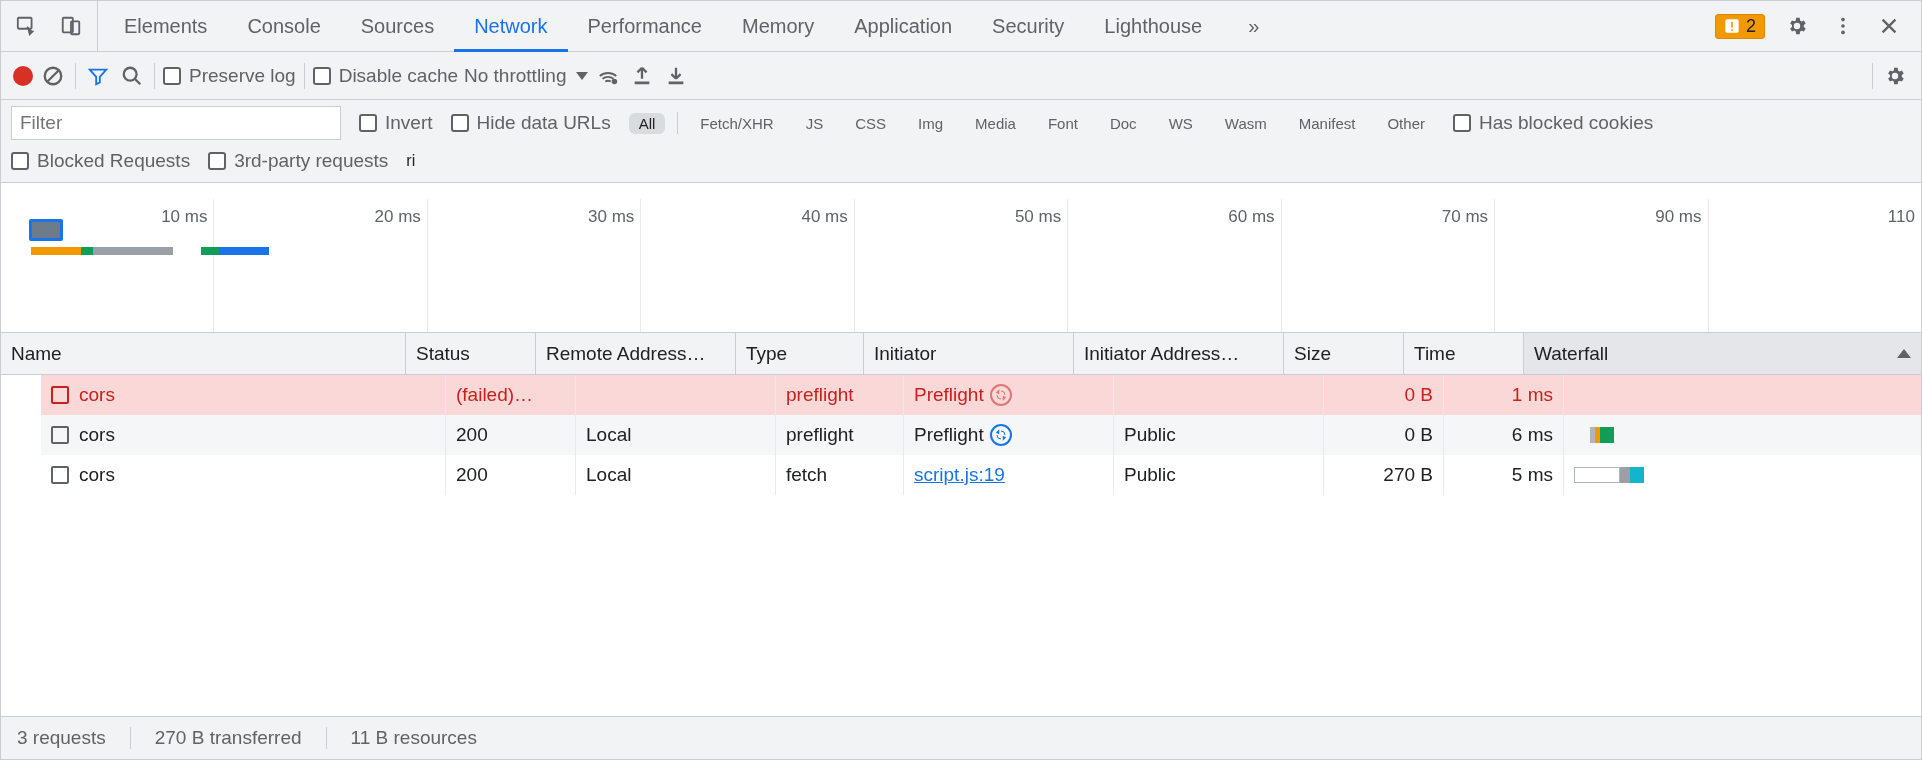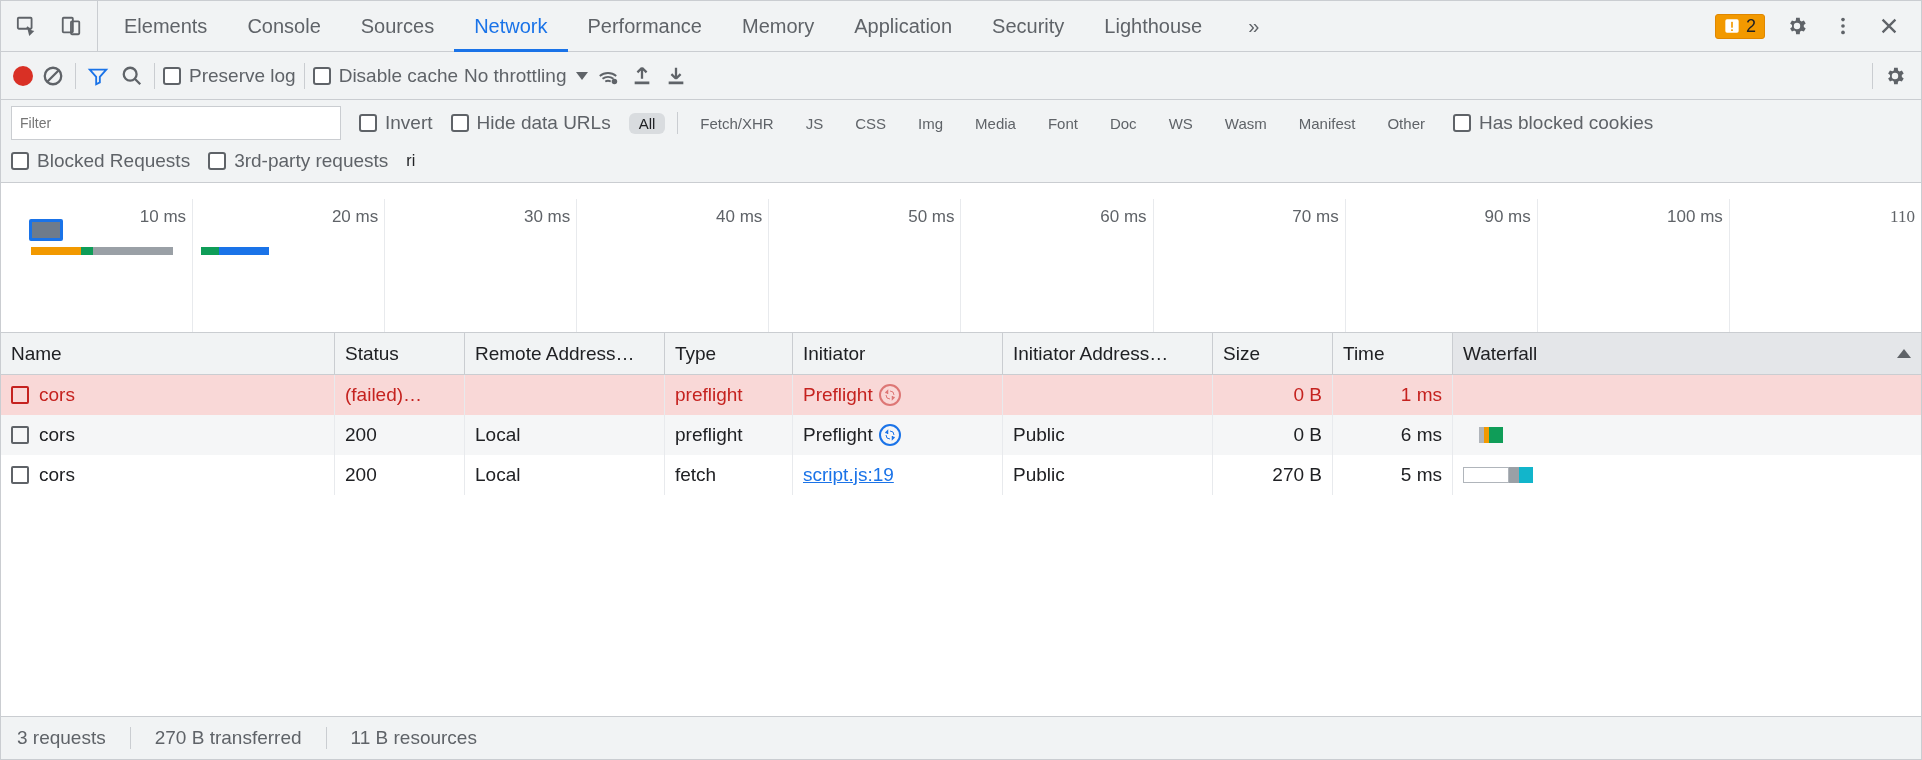--- a/index.html
+++ b/index.html
@@ -24,54 +24,54 @@
   .record-dot { width: 20px; height: 20px; border-radius: 50%; background: #d93025; cursor:pointer;}
   .sep-v { width: 1px; height: 26px; background: #cacdd1; margin: 0 2px;}
   .checkbox-row { display: flex; align-items: center; gap: 8px; color:#5f6368; font-size: 19px; }
   .cb { width: 18px; height: 18px; border: 2px solid #5f6368; border-radius: 3px; background:#fff; }
   .throttle { display:flex; align-items:center; gap:10px; color:#5f6368; font-size:19px; cursor:pointer;}
   .tri-down { width:0;height:0;border-left:6px solid transparent;border-right:6px solid transparent;border-top:8px solid #5f6368;}
 
   
   .filterbar { border-bottom: 1px solid #cacdd1; background:#f1f3f4; padding: 6px 10px 10px 10px; display:flex; flex-direction:column; gap:10px;}
   .filter-row { display:flex; align-items:center; gap:18px; flex-wrap: wrap;}
-  .filter-input { width: 330px; height: 32px; border: 1px solid #cacdd1; background: #fff; padding: 16px 8px; font-size: 14px; color: #80868b;}
+  .filter-input { width: 330px; height: 32px; border: 1px solid #cacdd1; background: #fff; padding: 16px 8px; font-size: 19px; color: #80868b;}
   .type-chip { padding: 2px 10px; font-size:15px; color:#5f6368; cursor:pointer; border-radius:6px;}
   .type-chip.active { background:#d9dcdf; color:#202124;}
   .type-sep { width:1px; height:22px; background:#cacdd1;}
 
   
   .overview { height: 150px; border-bottom: 1px solid #cacdd1; position: relative; background:#fff; }
   .ov-grid { position:absolute; inset:0; display:flex; }
   .ov-col { flex:1; border-right:1px solid #e8eaed; position:relative;margin-top:16px;}
-  .ov-col:last-child{border-right:none;font-family:Liberation Serif, serif;}
+  .ov-col:last-child{border-right:none;}
   .ov-label { position:absolute; top:8px; right:6px; font-size:17px; color:#5f6368;}
   .ov-sel { position:absolute; top:36px; left:28px; width:34px; height:22px; background:#6e7b8b; border:3px solid #1a73e8; border-radius:2px;}
   .ov-seg { position:absolute; top:64px; height:8px; }
 
   
   .reqtable { flex:1; display:flex; flex-direction:column; min-height:0; border-bottom:1px solid #cacdd1;}
   .thead { display:flex; height:42px; background:#f1f3f4; border-bottom:1px solid #cacdd1;}
   .th { display:flex; align-items:center; padding:0 10px; font-size:19px; color:#202124; border-right:1px solid #cacdd1; overflow:hidden; white-space:nowrap; text-overflow:ellipsis; cursor:pointer;}
   .th:last-child{border-right:none;}
   .th.sorted { background:#e4e6e9;}
   .sort-tri { margin-left:auto; width:0;height:0;border-left:7px solid transparent;border-right:7px solid transparent;border-bottom:9px solid #5f6368;}
-  .tbody { flex:1; overflow:auto; background:#fff;}
+  .tbody { flex:1; overflow:auto; background:#fff;padding-left:40px;}
   .tr { display:flex; height:40px; align-items:stretch;}
   .tr.odd{ background:#fff;} .tr.even{ background:#f5f6f7;}
   .tr.err { background:#f9d8d7; color:#c5221f;}
   .td { display:flex; align-items:center; padding:0 10px; font-size:19px; border-right:1px solid #e8eaed; overflow:hidden; white-space:nowrap; text-overflow:ellipsis;}
   .td:last-child{border-right:none;}
   .td.num { justify-content:flex-end;}
   .file-ico { width:18px; height:18px; border:2px solid #5f6368; border-radius:2px; margin-right:10px; flex-shrink:0;}
   .file-ico.err { border-color:#c5221f;}
   a.initiator { color:#1a73e8; text-decoration:underline; cursor:pointer;}
 
   
-  .c-name{width:334px;} .c-status{width:130px;} .c-raddr{width:200px;} .c-type{width:128px;}
+  .c-name{width:405px;} .c-status{width:130px;} .c-raddr{width:200px;} .c-type{width:128px;}
   .c-init{width:210px;} .c-iaddr{width:210px;text-align:right;} .c-size{width:120px;} .c-time{width:120px;}
   .c-wf{flex:1; min-width:200px; position:relative;}
 
   
   .wf-wrap{position:relative; width:100%; height:100%;}
   .wf-seg{position:absolute; top:12px; height:16px;}
 
   
   .status { height:42px; background:#f1f3f4; display:flex; align-items:center; padding:0 16px; gap:24px; font-size:19px; color:#5f6368;}
   .status .ssep{ width:1px; height:22px; background:#cacdd1;}
@@ -266,23 +266,20 @@
         <div class="ov-col">
           <span class="ov-label">60 ms</span>
         </div>
         <div class="ov-col">
           <span class="ov-label">70 ms</span>
         </div>
         <div class="ov-col">
           <span class="ov-label">90 ms</span>
         </div>
         <div class="ov-col">
-          <span class="ov-label">100 ms</span>
-        </div>
-        <div class="ov-col">
           <span class="ov-label">110</span>
         </div>
       </div>
     <div class="ov-sel"></div>
     <div class="ov-seg" style="left:30px;width:50px;background:#f29900"></div>
     <div class="ov-seg" style="left:80px;width:12px;background:#0f9d58"></div>
     <div class="ov-seg" style="left:92px;width:80px;background:#9aa0a6"></div>
     <div class="ov-seg" style="left:200px;width:18px;background:#0f9d58"></div>
     <div class="ov-seg" style="left:218px;width:50px;background:#1a73e8"></div>
   </div>

